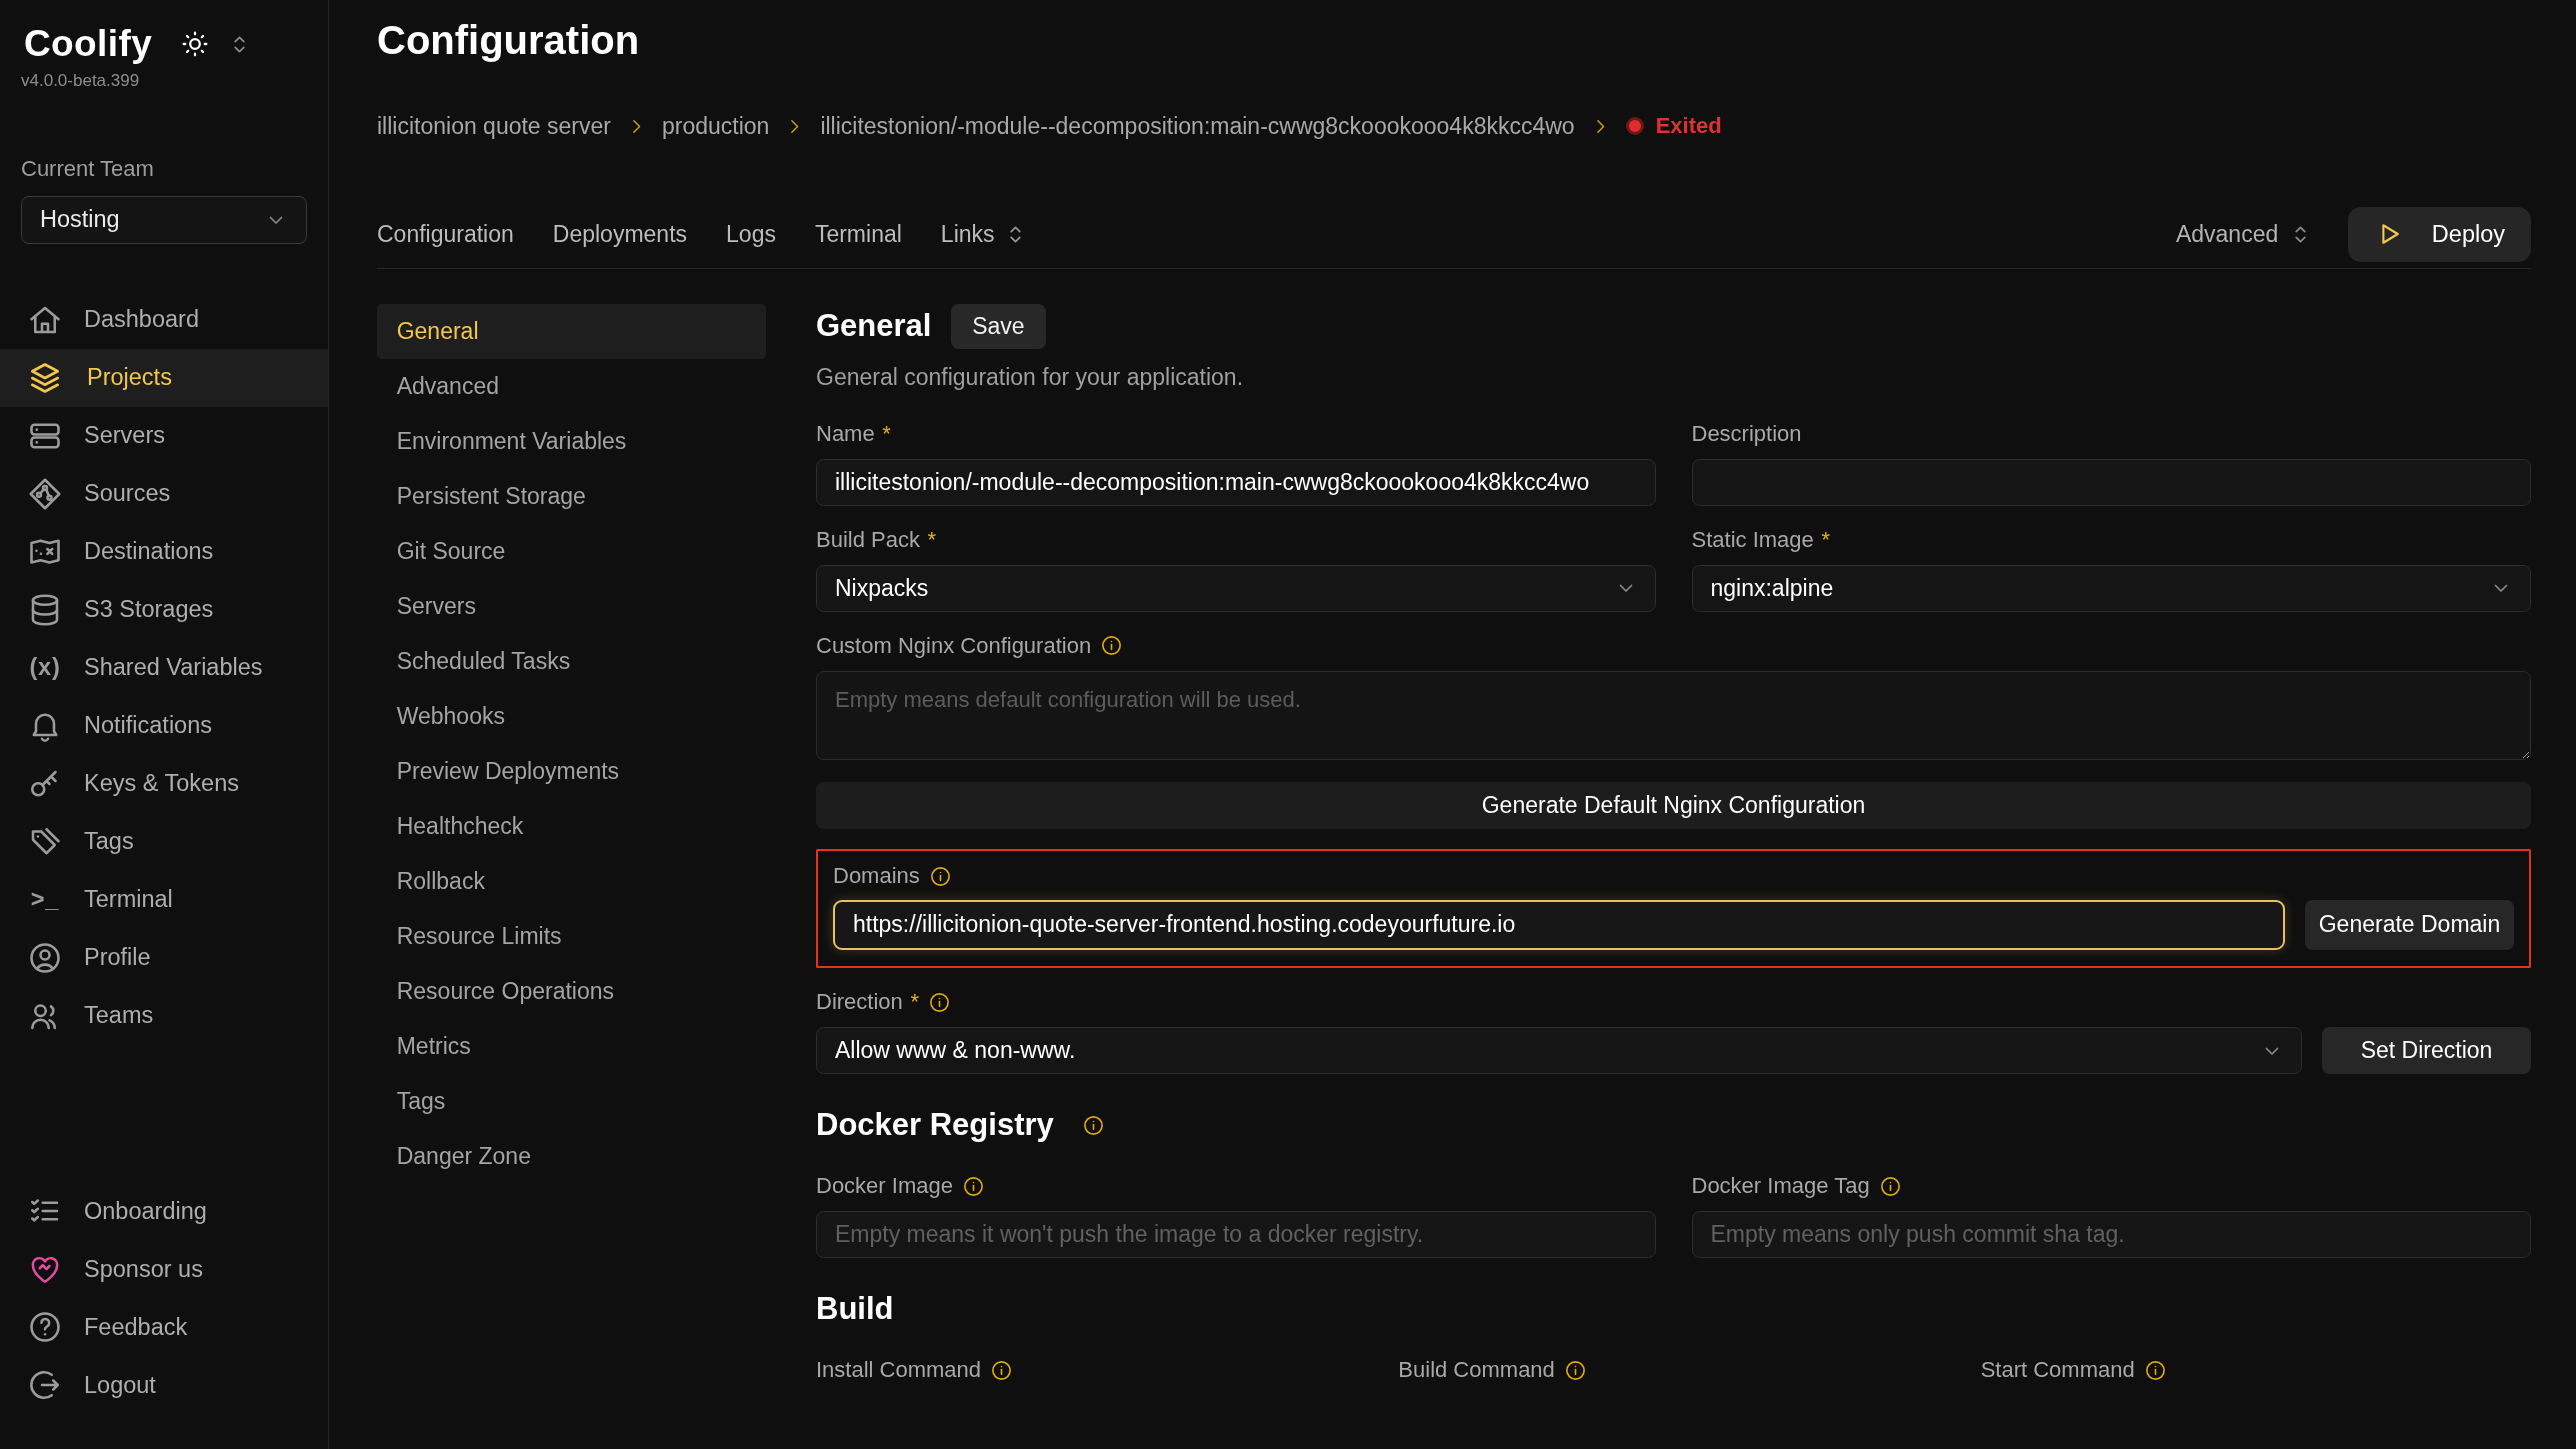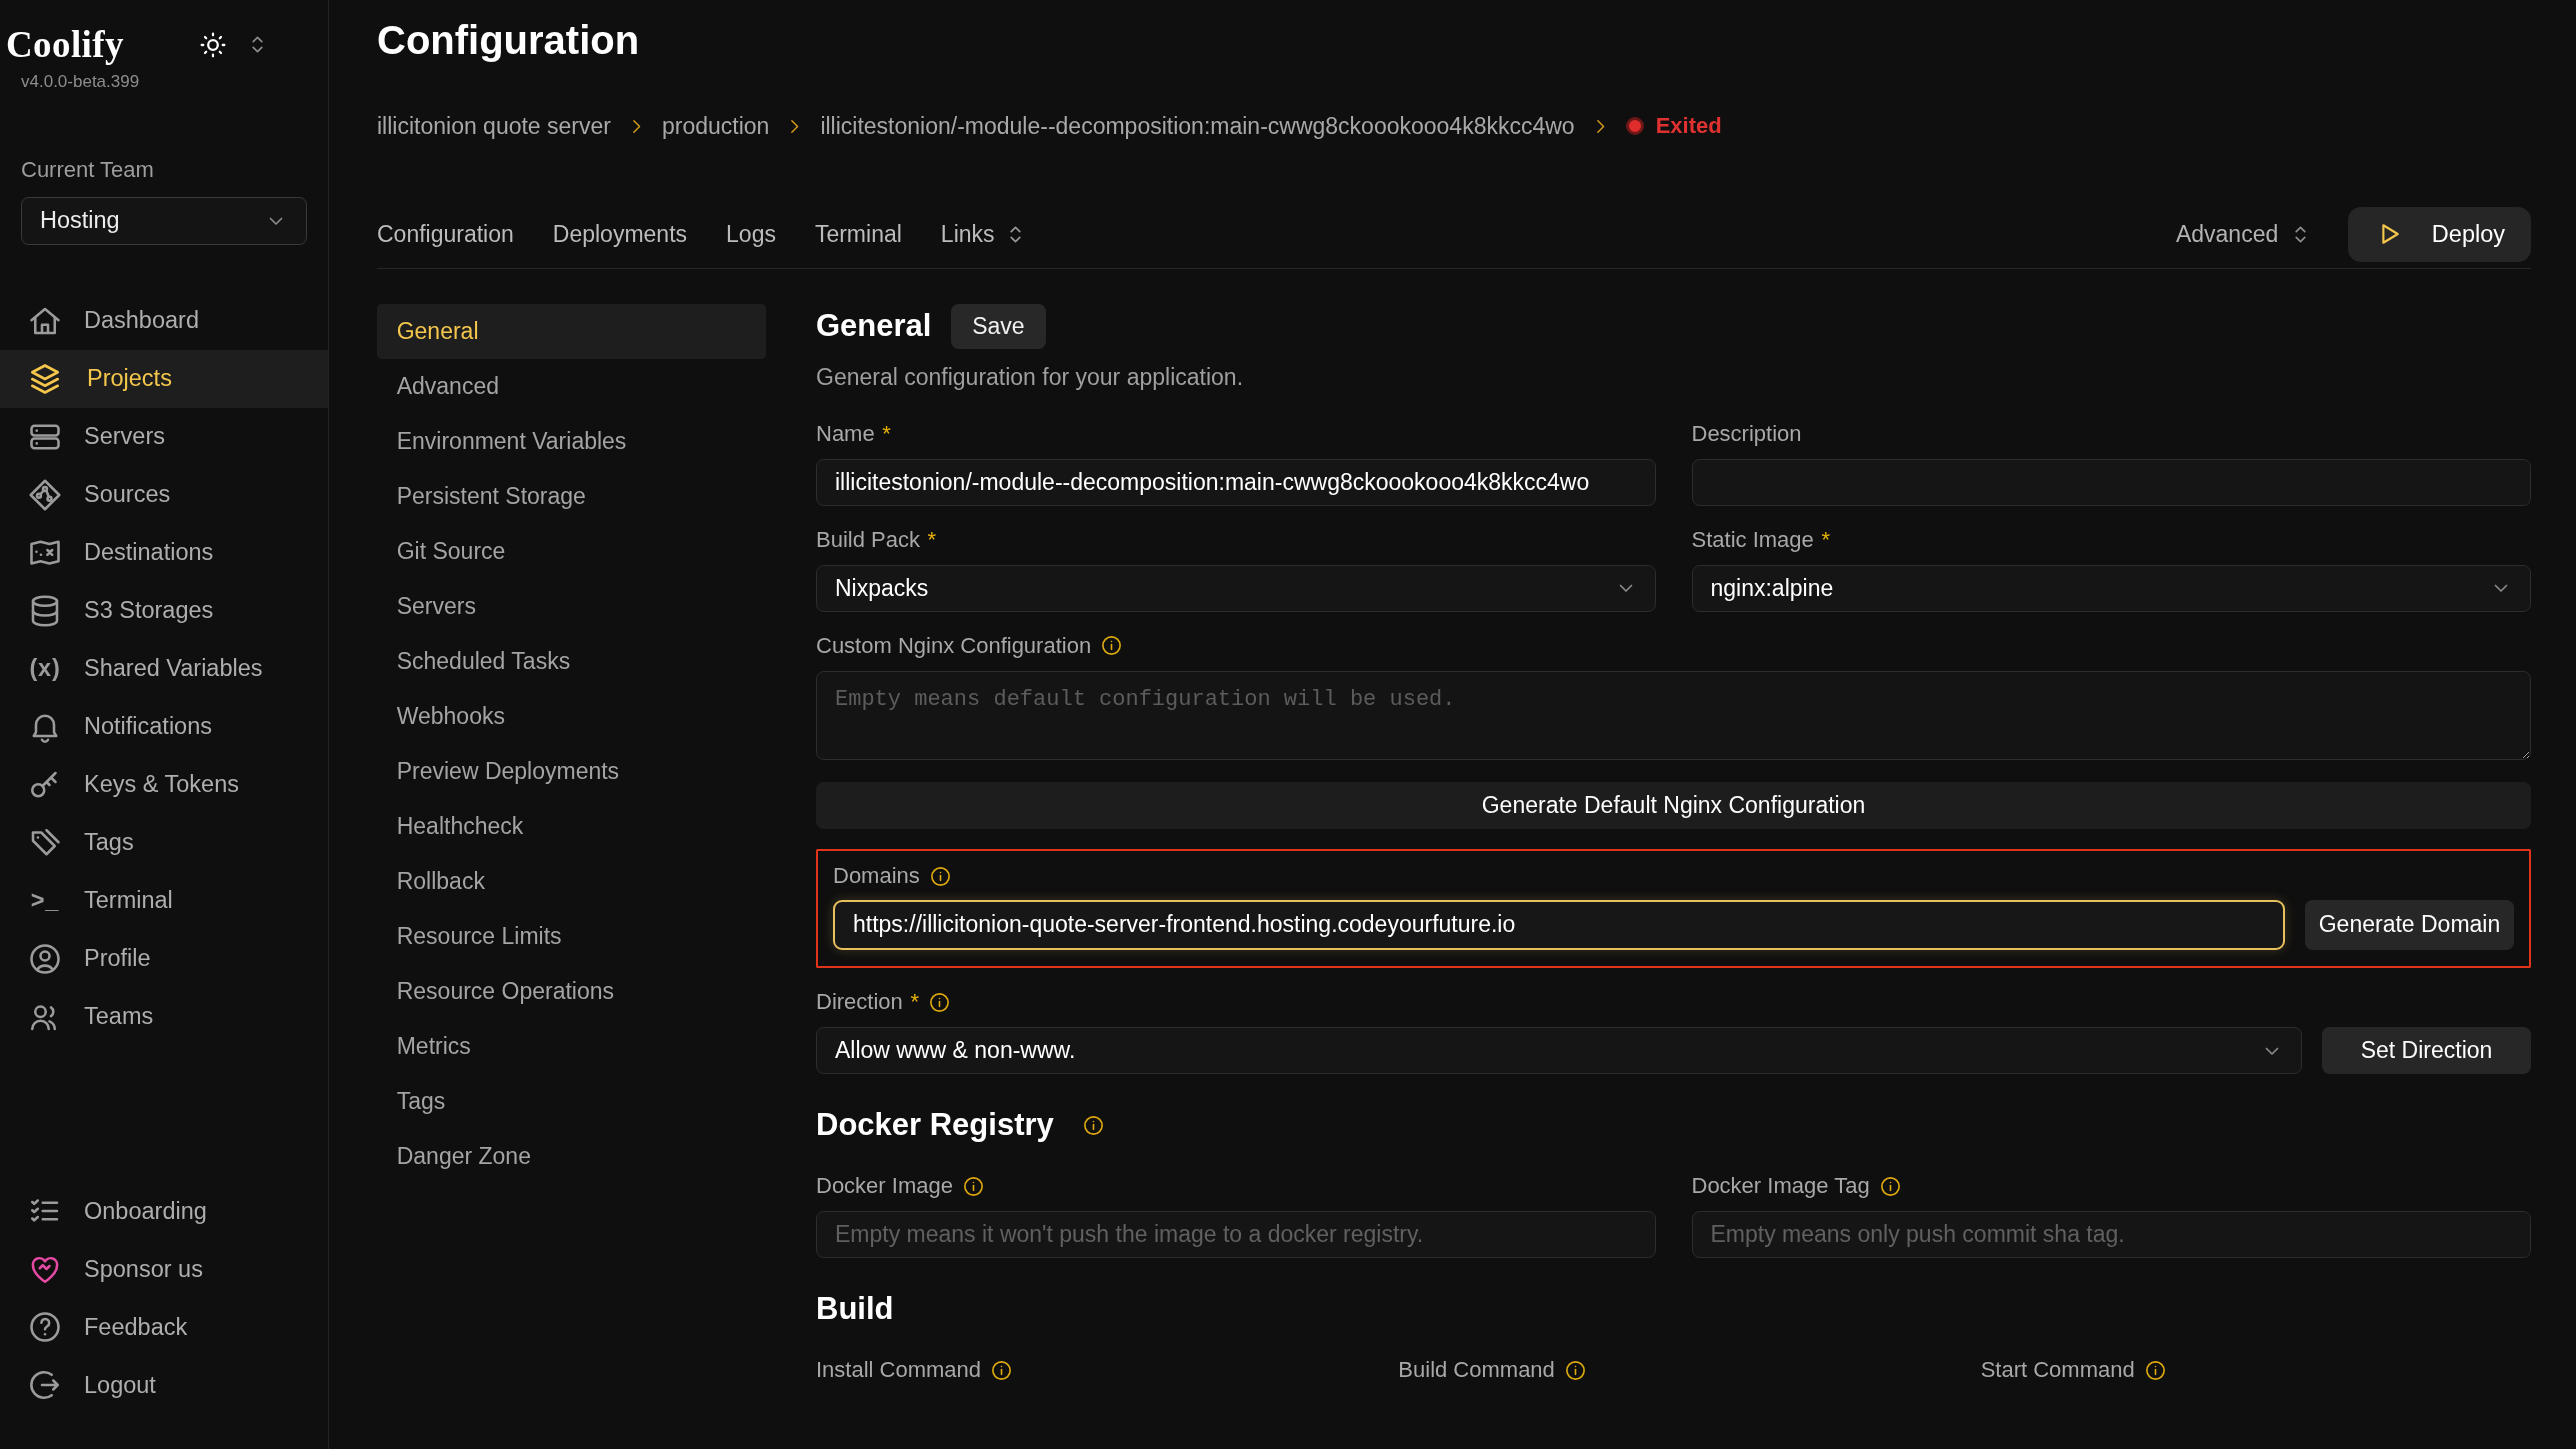--- a/index.html
+++ b/index.html
@@ -8,21 +8,21 @@
     width:2576px; height:1449px; overflow:hidden;
     background:#0f0f0f; color:#ffffff;
     font-family:"Liberation Sans", sans-serif;
     display:flex;
   }
   svg { display:block; width:100%; height:100%; }
 
   
   .sidebar { width:329px; min-width:329px; background:#0f0f0f; border-right:1.5px solid #232323;
              display:flex; flex-direction:column; padding:23px 0 35px; }
-  .logo-row { display:flex; align-items:center; padding:0 6px;font-family:Liberation Serif, serif; }
+  .logo-row { display:flex; align-items:center; padding:0 24px; }
   .logo { font-size:37px; font-weight:bold; letter-spacing:0.4px; }
   .logo-icons { margin-left:auto; display:flex; align-items:center; gap:16.7px; padding-right:53px; }
   .sun-icon { width:32px; height:32px; color:#ffffff; }
   .mini-chev { width:23px; height:23px; color:#8f8f8f; }
   .version { padding:0 21px; margin-top:6px; font-size:17px; color:#8d8d8d; }
   .team-label { padding:0 21px; margin-top:65px; font-size:22px; color:#9d9d9d; }
   .team-select { margin:13.6px 21px 0; height:48px; background:#141414; border:1.5px solid #3a3a3a;
                  border-radius:7.6px; display:flex; align-items:center; padding:0 18px;
                  font-size:23.5px; color:#ececec; cursor:pointer; }
   .team-select .chev { margin-left:auto; width:24px; height:24px; color:#8a8a8a; }
@@ -74,21 +74,21 @@
   .req { color:#e9b308; margin-left:7.6px; font-size:22px; }
   .info-icon { width:23px; height:23px; color:#dfaa0e; margin-left:9px; flex:none; cursor:pointer; }
   .input { height:47px; width:100%; background:#151515; border:1.5px solid #2d2d2d; border-radius:7.6px;
            padding:0 18px; font-size:23px; color:#fff; font-family:"Liberation Sans", sans-serif; outline:none; }
   .input::placeholder { color:#606060; }
   .select { position:relative; height:47px; background:#151515; border:1.5px solid #2d2d2d; border-radius:7.6px;
             display:flex; align-items:center; padding:0 50px 0 18px; font-size:23px; color:#fff; cursor:pointer; }
   .select .chev { position:absolute; right:16.7px; width:24px; height:24px; color:#8a8a8a; }
   .textarea { height:89px; width:100%; background:#141414; border:1.5px solid #2d2d2d; border-radius:7.6px;
               padding:15px 18px; font-size:22px; color:#fff; resize:vertical;
-              font-family:Liberation Mono, monospace; outline:none; }
+              font-family:Liberation Sans, sans-serif; outline:none; }
   .textarea::placeholder { color:#5c5c5c; }
   .block-btn { margin-top:19.7px; height:47px; width:100%; background:#1d1d1d; border-radius:7.6px;
                display:flex; align-items:center; justify-content:center; font-size:23px; color:#fdfdfd; cursor:pointer; }
 
   .domains-box { margin-top:19.7px; border:2.3px solid #e0351b; border-radius:1.5px; padding:12px 15px 16.7px; }
   .domains-row { display:flex; gap:20px; }
   .domain-input { flex:1; height:50px; background:#171717; border:2.3px solid #e8c15f; border-radius:9px;
                   padding:0 18px; font-size:23px; color:#fff; outline:none;
                   box-shadow:0 0 12px rgba(232,193,95,.22); font-family:"Liberation Sans", sans-serif; }
   .side-btn { width:209px; flex:none; background:#272727; border-radius:7.6px; display:flex;

